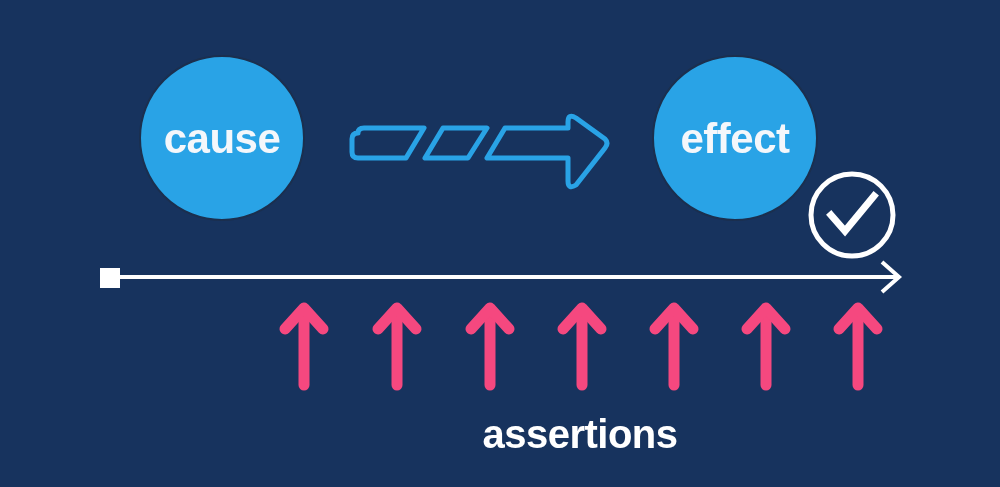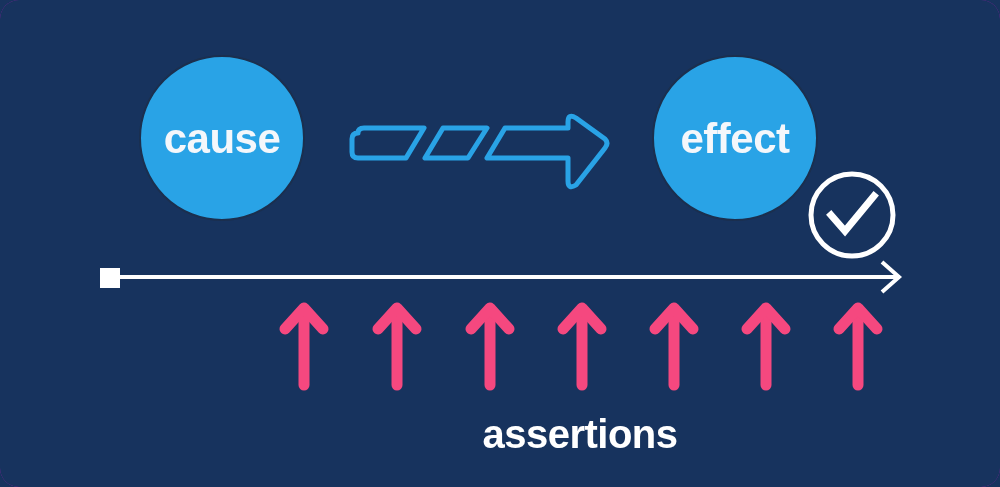--- a/index.html
+++ b/index.html
@@ -10,21 +10,20 @@
   }
   body {
     font-family: "Liberation Sans", sans-serif;
   }
   #diagram-root {
     position: relative;
     width: 1000px;
     height: 487px;
     background: #a21caf;
     overflow: hidden;
-    border-radius: 19px;
   }
   #diagram-svg {
     display: block;
     width: 1000px;
     height: 487px;
   }
   .node-label {
     font-family: "Liberation Sans", sans-serif;
     font-weight: bold;
     font-size: 42px;

